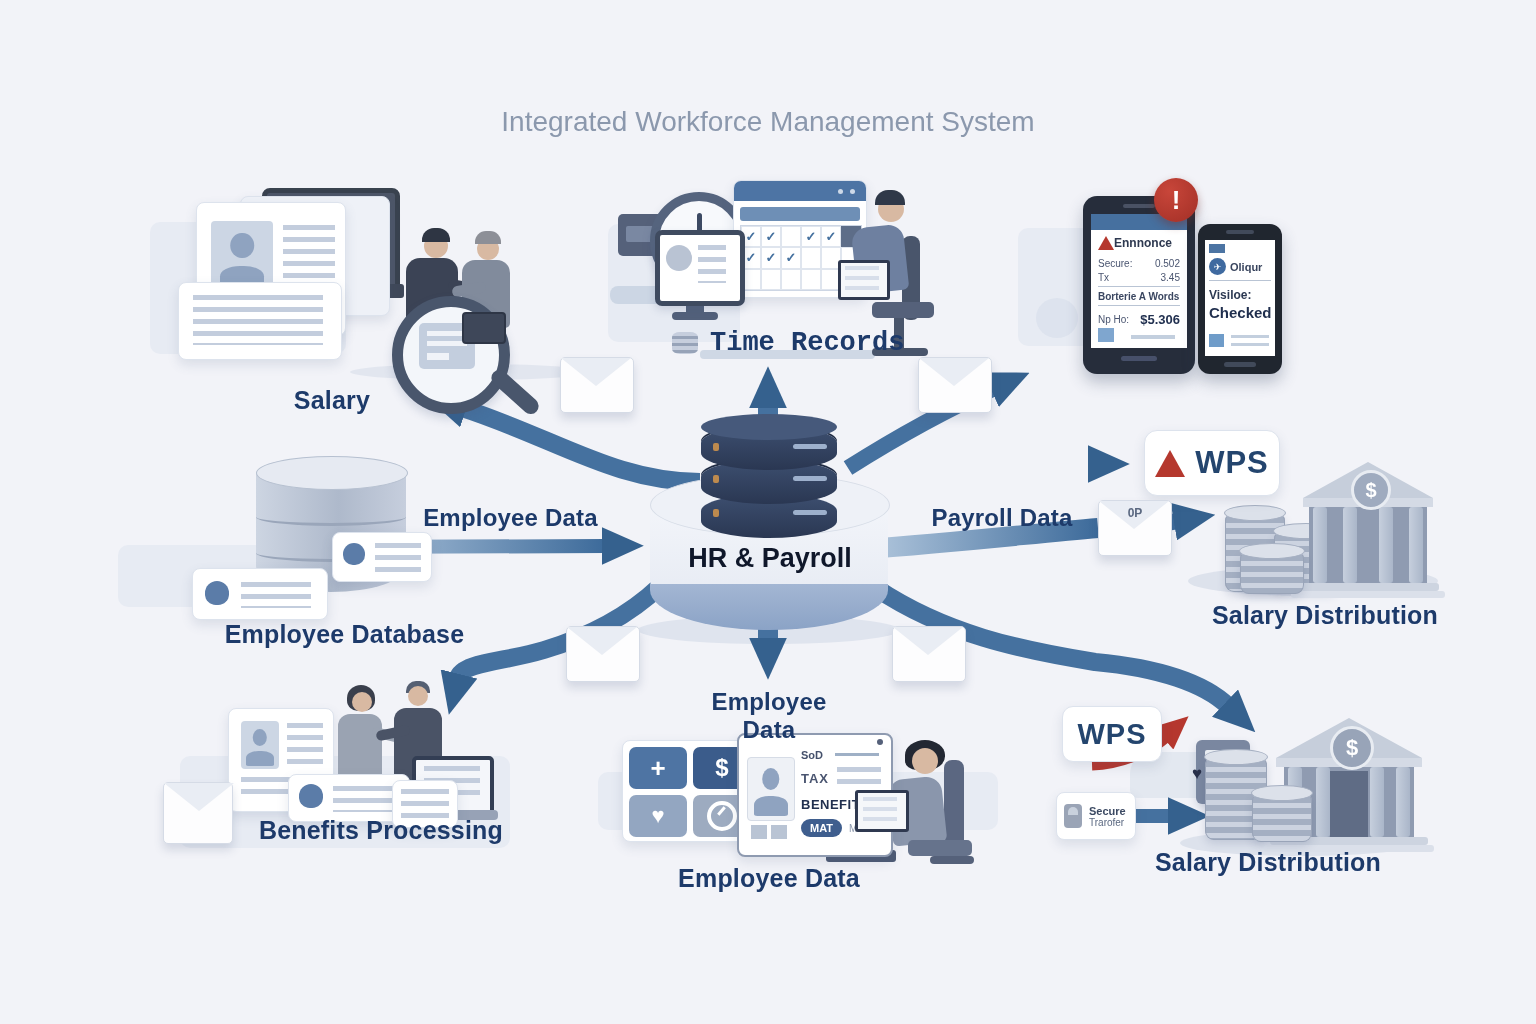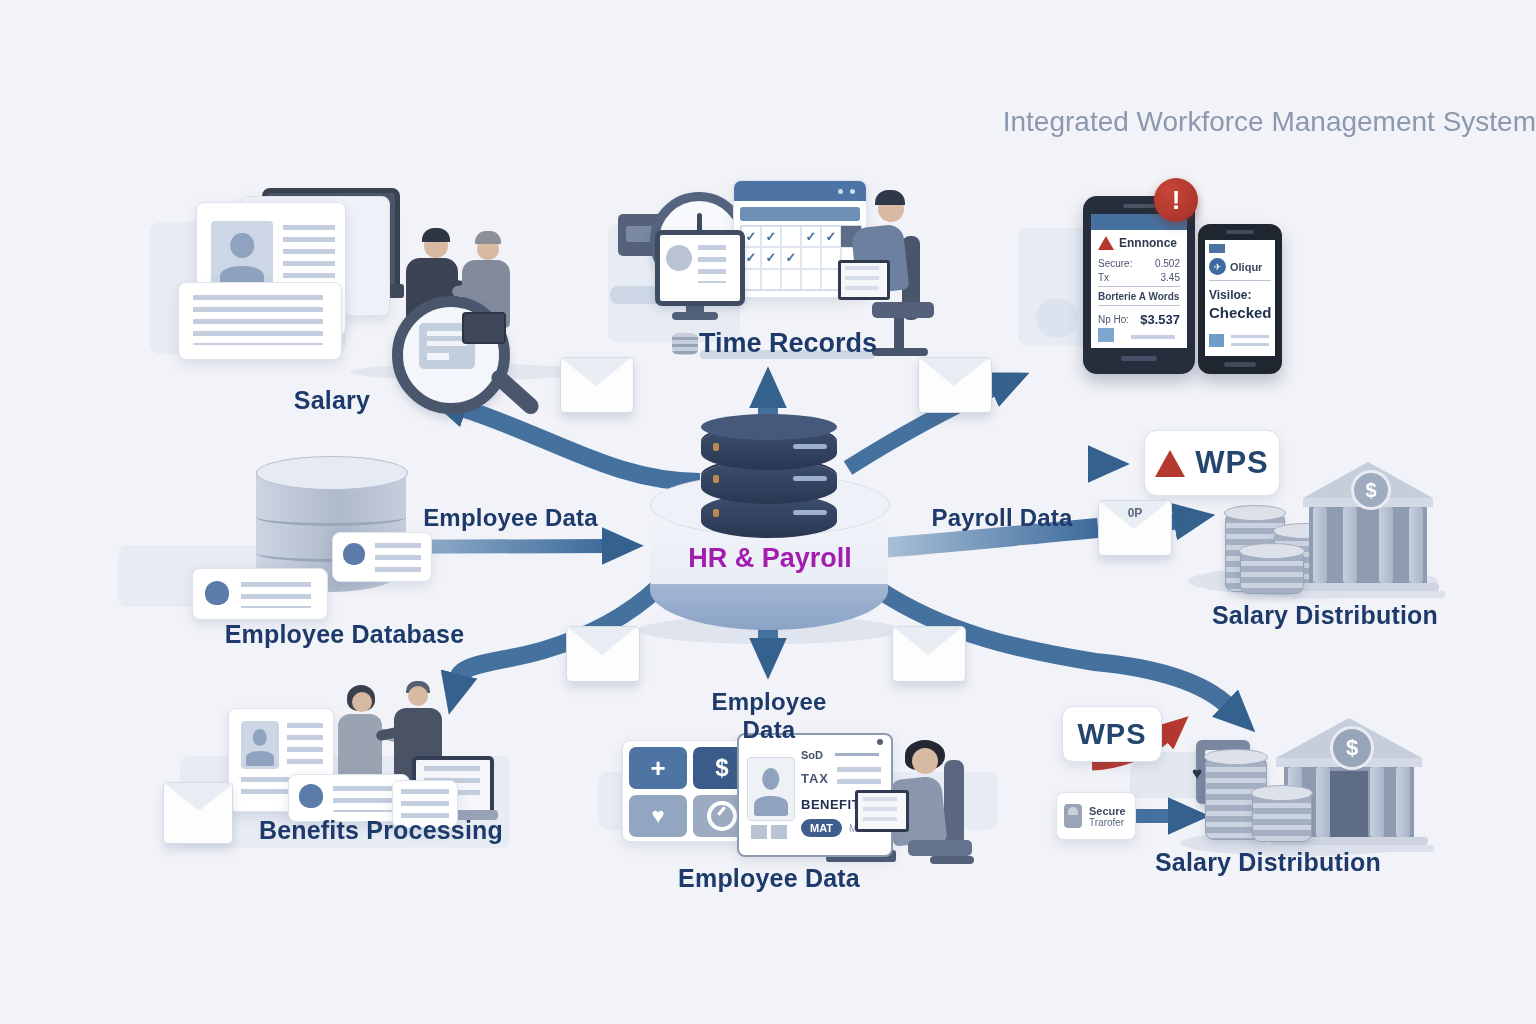--- a/index.html
+++ b/index.html
@@ -35,21 +35,21 @@
   .fig-body{position:absolute;z-index:3;}
   .chairback{position:absolute;background:#49556b;border-radius:8px;z-index:2;}
   svg.flow{position:absolute;left:0;top:0;z-index:2;}
   svg.redflow{position:absolute;left:0;top:0;z-index:4;}
 </style>
 </head>
 <body>
 
 <div class="canvas">
 
-  <div class="abs" style="left:0;right:0;top:106px;text-align:right;font-size:28px;color:#8b98ad;z-index:6;">Integrated Workforce Management System</div>
+  <div class="abs" style="left:0;right:0;top:106px;text-align:center;font-size:28px;color:#8b98ad;z-index:6;">Integrated Workforce Management System</div>
 
   <svg class="flow" width="1536" height="1024" viewBox="0 0 1536 1024">
     <defs>
       <linearGradient id="lgH" x1="0" y1="0" x2="1" y2="0">
         <stop offset="0" stop-color="#b3c8de"></stop>
           <stop offset="1" stop-color="#3c6a9a"></stop>
       </linearGradient>
       <marker id="mblue" viewBox="0 0 10 9" refX="1" refY="4.5" markerWidth="42" markerHeight="38" markerUnits="userSpaceOnUse" orient="auto">
           <path d="M0,0 L10,4.5 L0,9 z" fill="#35618e"></path>
         </marker>
@@ -171,50 +171,50 @@
     <div class="abs lines-lt" style="left:4px;top:3px;width:34px;height:24px;"></div>
   </div>
   <div class="fig-head" style="left:878px;top:196px;width:26px;height:26px;"></div>
   <div class="abs" style="left:875px;top:190px;width:30px;height:15px;background:#2f3848;border-radius:13px 13px 0 0;z-index:4;"></div>
   <div class="fig-body" style="left:854px;top:226px;width:52px;height:66px;background:#6e80a0;border-radius:16px 16px 6px 6px;transform:rotate(-6deg);"></div>
   <div class="chairback" style="left:902px;top:236px;width:18px;height:84px;"></div>
   <div class="abs" style="left:872px;top:302px;width:62px;height:16px;background:#55617a;border-radius:5px;z-index:3;"></div>
   <div class="abs" style="left:894px;top:318px;width:10px;height:32px;background:#49556b;z-index:2;"></div>
   <div class="abs" style="left:872px;top:348px;width:56px;height:8px;background:#49556b;border-radius:4px;z-index:2;"></div>
 
-  <div class="abs" style="left:672px;top:328px;z-index:6;display:flex;align-items:center;gap:1px;">
+  <div class="abs" style="left:672px;top:328px;z-index:6;display:flex;align-items:center;gap:12px;font-family:Liberation Mono, monospace;">
     <span style="position:relative;width:26px;height:22px;display:inline-block;background:repeating-linear-gradient(180deg,#c6cedd 0 4px,#97a3b8 4px 7px);border-radius:8px/5px;"></span>
     <span style="font-weight:bold;font-size:27px;color:#1d3a6a;">Time Records</span>
   </div>
 
   <div class="ghost" style="left:1018px;top:228px;width:92px;height:118px;"></div>
   <div class="ghost2" style="left:1036px;top:298px;width:42px;height:40px;border-radius:50%;"></div>
 
   <div class="abs" style="left:1083px;top:196px;width:112px;height:178px;background:#262d3b;border-radius:14px;z-index:4;box-shadow:0 8px 16px rgba(50,65,95,.3);">
     <div class="abs" style="left:40px;top:8px;width:32px;height:4px;background:#4a5264;border-radius:2px;"></div>
     <div class="abs" style="left:8px;top:18px;width:96px;height:134px;background:#fff;overflow:hidden;">
       <div class="abs" style="left:0;top:0;width:96px;height:16px;background:#46709f;"></div>
-      <div class="abs" style="left:7px;top:22px;display:flex;align-items:flex-start;gap:5px;">
+      <div class="abs" style="left:7px;top:22px;display:flex;align-items:flex-start;">
         <span style="width:0;height:0;border-left:8px solid transparent;border-right:8px solid transparent;border-bottom:14px solid #b5382e;display:inline-block;"></span>
         <span style="font-size:12px;font-weight:bold;color:#2e3950;">Ennnonce</span>
       </div>
       <div class="abs" style="left:7px;top:44px;width:82px;display:flex;justify-content:space-between;font-size:10px;color:#4a5570;">
         <span>Secure:</span>
         <span>0.502</span>
       </div>
       <div class="abs" style="left:7px;top:58px;width:82px;display:flex;justify-content:space-between;font-size:10px;color:#4a5570;">
         <span>Tx</span>
         <span>3.45</span>
       </div>
       <div class="abs" style="left:7px;top:72px;width:82px;height:1px;background:#b9c4d4;"></div>
       <div class="abs" style="left:7px;top:77px;font-size:10px;font-weight:bold;color:#3a4660;">Borterie A Words</div>
       <div class="abs" style="left:7px;top:91px;width:82px;height:1px;background:#b9c4d4;"></div>
       <div class="abs" style="left:7px;top:98px;width:82px;display:flex;justify-content:space-between;align-items:center;">
         <span style="font-size:10px;color:#4a5570;">Np Ho:</span>
-        <span style="font-size:13px;font-weight:bold;color:#223150;">$3.537</span>
+        <span style="font-size:13px;font-weight:bold;color:#223150;">$5.306</span>
       </div>
       <div class="abs" style="left:7px;top:114px;width:16px;height:14px;background:#7fa6cf;"></div>
       <div class="abs" style="left:40px;top:121px;width:44px;height:4px;background:#c3cfde;"></div>
     </div>
     <div class="abs" style="left:38px;top:160px;width:36px;height:5px;background:#47506a;border-radius:3px;"></div>
   </div>
   <div class="abs" style="left:1154px;top:178px;width:44px;height:44px;background:radial-gradient(circle at 35% 30%,#c8463a,#a22f26);border-radius:50%;z-index:5;display:flex;align-items:center;justify-content:center;color:#fff;font-weight:bold;font-size:26px;box-shadow:0 4px 8px rgba(120,40,35,.4);">!</div>
 
   <div class="abs" style="left:1198px;top:224px;width:84px;height:150px;background:#20262f;border-radius:12px;z-index:4;box-shadow:0 8px 16px rgba(50,65,95,.3);">
     <div class="abs" style="left:28px;top:6px;width:28px;height:4px;background:#414a5a;border-radius:2px;"></div>
@@ -266,21 +266,21 @@
   <div class="abs" style="left:701px;top:460px;width:136px;height:44px;background:linear-gradient(180deg,#3d4f70,#2a3752);border-radius:68px/17px;z-index:4;box-shadow:0 -2px 0 #1f2b44;">
     <div class="abs" style="left:92px;top:16px;width:34px;height:5px;background:#9db0cc;border-radius:3px;"></div>
     <div class="abs" style="left:12px;top:15px;width:6px;height:8px;background:#bd8a4e;border-radius:2px;"></div>
   </div>
   <div class="abs" style="left:701px;top:426px;width:136px;height:44px;background:linear-gradient(180deg,#3d4f70,#2a3752);border-radius:68px/17px;z-index:4;box-shadow:0 -2px 0 #1f2b44;">
     <div class="abs" style="left:92px;top:18px;width:34px;height:5px;background:#9db0cc;border-radius:3px;"></div>
     <div class="abs" style="left:12px;top:17px;width:6px;height:8px;background:#bd8a4e;border-radius:2px;"></div>
   </div>
   <div class="abs" style="left:701px;top:414px;width:136px;height:26px;background:#46597b;border-radius:50%;z-index:4;"></div>
   <div class="abs" style="left:658px;top:543px;width:224px;text-align:center;z-index:5;">
-    <div style="font-weight:bold;font-size:27px;color:#a21caf;line-height:30px;text-align:center;">HR &amp; Payroll</div>
+    <div style="font-weight:bold;font-size:27px;color:#0f172a;line-height:30px;text-align:center;">HR &amp; Payroll</div>
   </div>
 
   <div class="card" style="left:1144px;top:430px;width:134px;height:64px;border-radius:13px;z-index:5;display:flex;align-items:center;justify-content:center;gap:10px;">
     <span style="position:relative;width:0;height:0;border-left:15px solid transparent;border-right:15px solid transparent;border-bottom:27px solid #b5382e;display:inline-block;"></span>
     <span style="font-weight:bold;font-size:31px;color:#24456e;letter-spacing:1px;">WPS</span>
   </div>
   <div class="lbl" style="left:922px;top:504px;width:160px;font-size:24px;">Payroll Data</div>
   <div class="env" style="left:1098px;top:500px;">
     <span class="abs" style="left:0;right:0;top:5px;text-align:center;font-size:12px;color:#5a6residual;color:#5a6880;z-index:2;font-weight:bold;">0P</span>
   </div>

